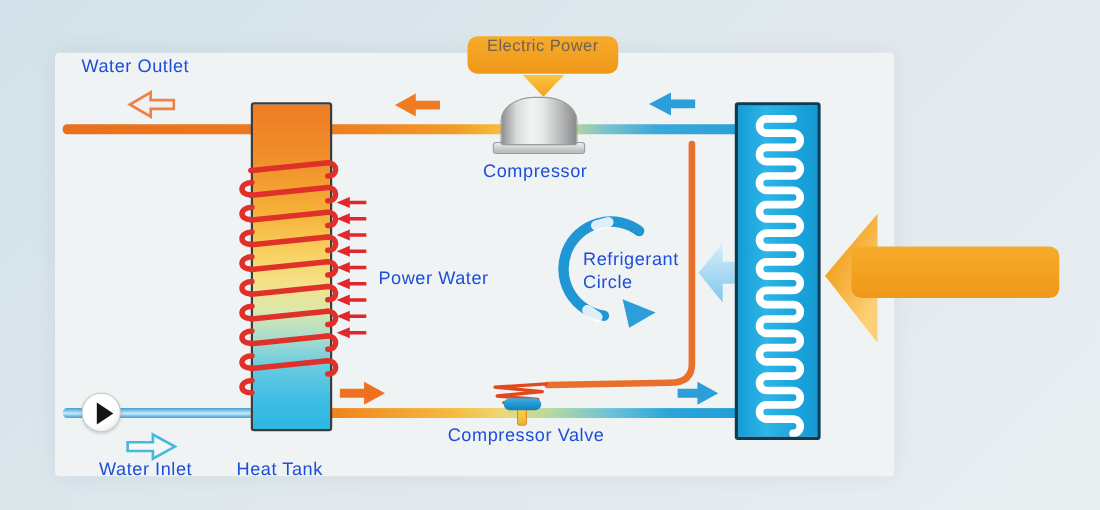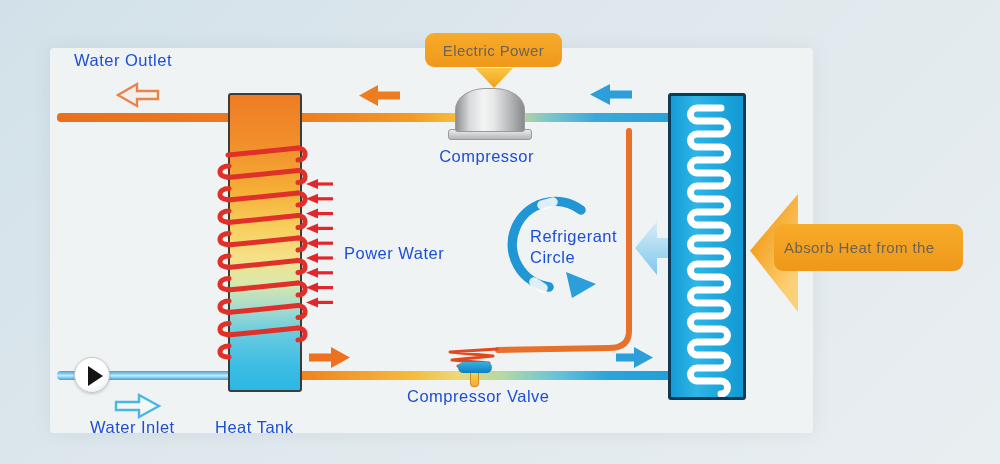--- a/index.html
+++ b/index.html
@@ -31,21 +31,21 @@
     background:linear-gradient(90deg,#ee7a1e 0%,#f0851f 18%,#f6bc3e 42%,#ecd878 52%,#b4d9a2 62%,#6cc3d8 74%,#2ba4da 86%,#219fd8 100%);
   }
   .tank{
     left:228px;top:93px;width:70px;height:295px;
     border:2px solid #3c3c3a;border-radius:3px;
     background:linear-gradient(180deg,#ef7c23 0%,#f1912c 18%,#f5ae36 32%,#f8cf5e 45%,#f5e189 55%,#dde8a8 63%,#a8dcce 72%,#6cccdf 80%,#3bbde5 92%,#2db7e3 100%);
   }
   .badge{
     position:absolute;background:linear-gradient(180deg,#f7ab2a,#ef981a);
     border-radius:9px;color:#6e6353;font-size:15px;letter-spacing:.4px;
-    display:flex;align-items:center;justify-content:center;
+    display:flex;align-items:flex-start;justify-content:center;
   }
   .badge-electric{left:425px;top:33px;width:137px;height:34px;}
   .badge-absorb{
     left:774px;top:224px;width:189px;height:47px;
     flex-direction:column;align-items:flex-start;justify-content:center;
     padding-left:10px;box-sizing:border-box;line-height:21px;
   }
   .down-arrow{
     left:475px;top:68px;width:38px;height:20px;
     clip-path:polygon(0 0,100% 0,50% 100%);
@@ -171,21 +171,20 @@
 </svg>
 
 <div class="abs coil-block">
   <svg width="72" height="301" viewBox="0 0 72 301" style="position:absolute;left:0;top:0">
     <path id="serpentine-path" fill="none" stroke="#ffffff" stroke-width="7" stroke-linecap="round" d="M50,12 H26 A6.5,6.5 0 0 0 26,25 H50 A6.5,6.5 0 0 1 50,38 H26 A6.5,6.5 0 0 0 26,51 H50 A6.5,6.5 0 0 1 50,64 H26 A6.5,6.5 0 0 0 26,77 H50 A6.5,6.5 0 0 1 50,90 H26 A6.5,6.5 0 0 0 26,103 H50 A6.5,6.5 0 0 1 50,116 H26 A6.5,6.5 0 0 0 26,129 H50 A6.5,6.5 0 0 1 50,142 H26 A6.5,6.5 0 0 0 26,155 H50 A6.5,6.5 0 0 1 50,168 H26 A6.5,6.5 0 0 0 26,181 H50 A6.5,6.5 0 0 1 50,194 H26 A6.5,6.5 0 0 0 26,207 H50 A6.5,6.5 0 0 1 50,220 H26 A6.5,6.5 0 0 0 26,233 H50 A6.5,6.5 0 0 1 50,246 H26 A6.5,6.5 0 0 0 26,259 H50 A6.5,6.5 0 0 1 50,272 H26 A6.5,6.5 0 0 0 26,285 H50 A6.5,6.5 0 0 1 50,298"></path>
   </svg>
 </div>
 
 <div class="abs absorb-arrowhead"></div>
 <div class="badge badge-absorb">
-  <span>Absorb Heat from the</span>
 </div>
 
 <div class="abs pump">
   <span class="pump-tri"></span>
 </div>
 
 <div class="abs valve-pin"></div>
 <div class="abs valve-bar"></div>
 
 <svg class="overlay" width="1000" height="464" viewBox="0 0 1000 464">

